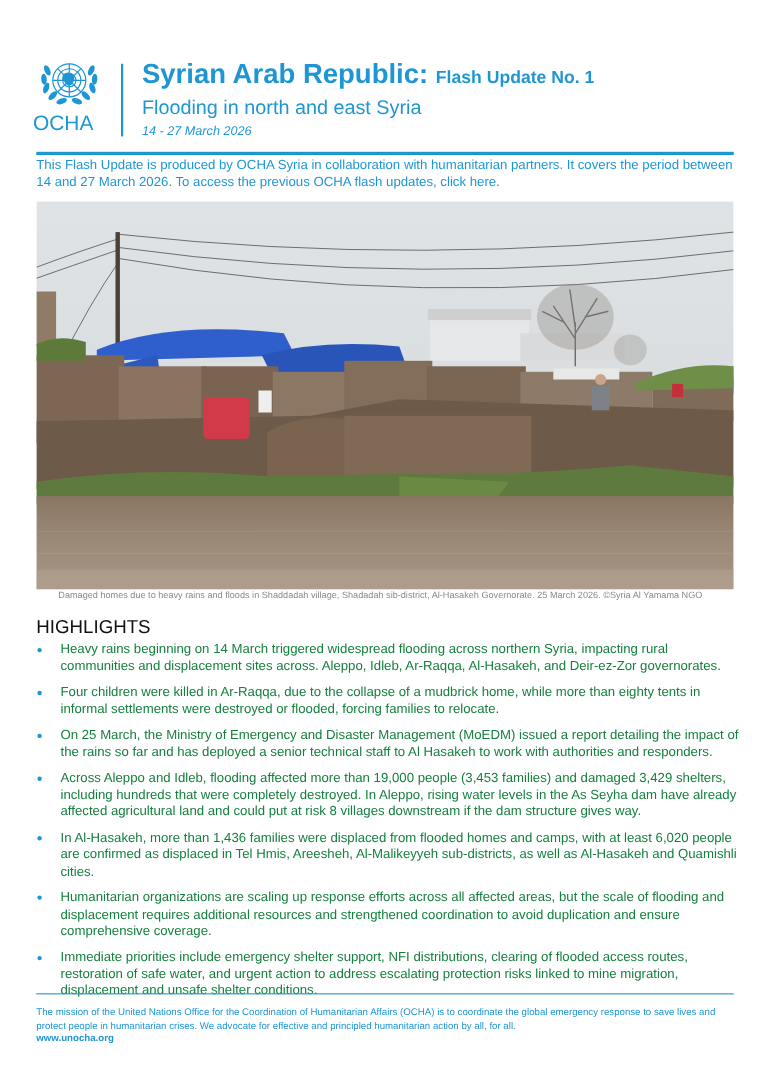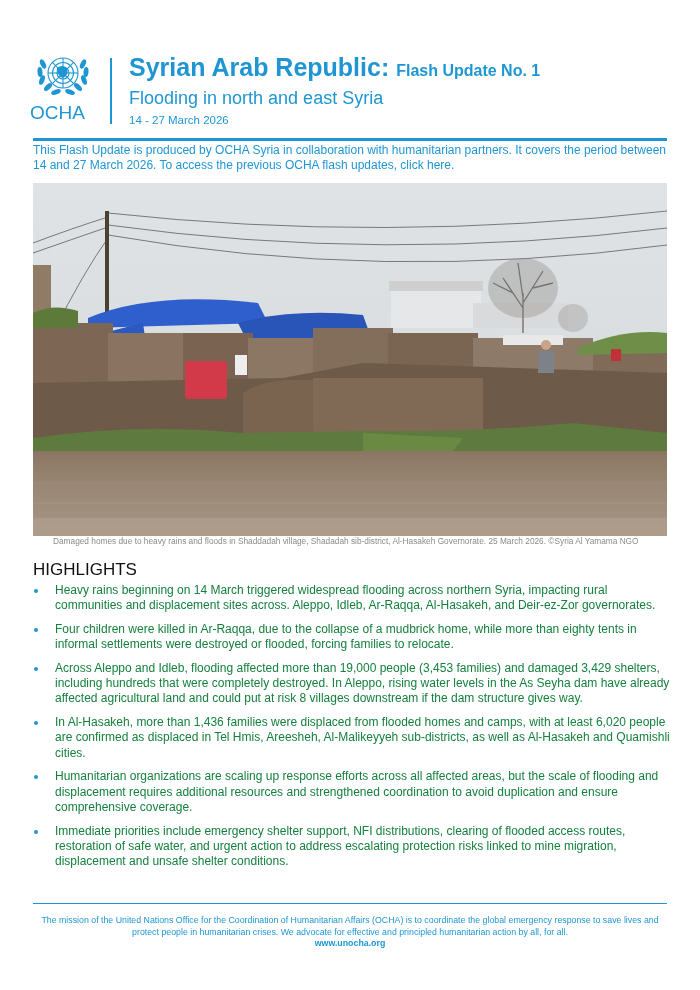--- a/index.html
+++ b/index.html
@@ -10,40 +10,40 @@
   .logo { position: absolute; left: 30px; top: 50px; width: 66px; height: 76px; }
   .logo-emblem { position: absolute; left: 4px; top: 0; width: 58px; height: 50px; }
   .logo-text { position: absolute; left: 0; top: 52px; width: 66px; text-align: left;
     font-size: 19px; color: #1e96d4; letter-spacing: 0px; }
   .header-divider { position: absolute; left: 110px; top: 58px; width: 2px; height: 66px; background: #1e96d4; }
 
   .title { position: absolute; left: 129px; top: 53px; font-size: 25px; color: #1e96d4; white-space: nowrap; }
   .title .main { font-weight: bold; }
   .title .sub { font-weight: bold; font-size: 16px; }
   .subtitle { position: absolute; left: 129px; top: 88px; font-size: 18px; color: #1e96d4; white-space: nowrap; }
-  .date { position: absolute; left: 129px; top: 114px; font-size: 11.5px; color: #1e96d4; text-align: right; }
+  .date { position: absolute; left: 129px; top: 114px; font-size: 11.5px; font-style: italic; color: #1e96d4; text-align: right; }
 
   .top-rule { position: absolute; left: 33px; top: 138px; width: 634px; height: 3px; background: #1e96d4; }
 
   .intro { position: absolute; left: 33px; top: 143px; width: 640px; font-size: 12px; line-height: 15px; color: #1e96d4; }
   .intro .link { color: #1e96d4; text-decoration: none; }
 
   .photo { position: absolute; left: 33px; top: 183px; width: 634px; height: 353px; overflow: hidden; }
   .photo svg { display: block; }
 
   .caption { position: absolute; left: 33px; top: 536px; font-size: 8.3px; color: #8a8a8a; white-space: nowrap; padding-left: 20px; }
 
   .highlights-title { position: absolute; left: 33px; top: 560px; font-size: 17px; font-weight: normal; color: #111; }
 
   .bullets { position: absolute; left: 33px; top: 583px; width: 640px; list-style: none; }
   .bullet { position: relative; padding-left: 22px; font-size: 12px; line-height: 15.2px; color: #15803d; margin-bottom: 8.6px; }
   .bullet-dot { position: absolute; left: 1px; top: 6px; width: 4px; height: 4px; border-radius: 50%; background: #1e96d4; }
 
   .bottom-rule { position: absolute; left: 33px; top: 903px; width: 634px; height: 1px; background: #1e96d4; }
-  .footer { position: absolute; left: 33px; top: 915px; width: 634px; text-align: center; font-size: 8.8px; line-height: 11.6px; color: #1e96d4; }
+  .footer { position: absolute; left: 33px; top: 915px; width: 634px; font-size: 8.8px; line-height: 11.6px; color: #1e96d4; }
   .footer .url { font-weight: bold; }
 </style>
 </head>
 <body>
 
 <div class="header">
   <div class="logo">
     <svg class="logo-emblem" viewBox="0 0 58 50">
       <g fill="none" stroke="#1e96d4" stroke-width="1.1">
         <circle cx="29" cy="23" r="15"></circle>
@@ -162,20 +162,21 @@
   </svg>
 </div>
 
 <div class="caption">Damaged homes due to heavy rains and floods in Shaddadah village, Shadadah sib-district, Al-Hasakeh Governorate. 25 March 2026. ©Syria Al Yamama NGO</div>
 
 <h2 class="highlights-title">HIGHLIGHTS</h2>
 
 <ul class="bullets">
   <li class="bullet"><span class="bullet-dot"></span><span>Heavy rains beginning on 14 March triggered widespread flooding across northern Syria, impacting rural communities and displacement sites across. Aleppo, Idleb, Ar-Raqqa, Al-Hasakeh, and Deir-ez-Zor governorates.</span></li>
   <li class="bullet"><span class="bullet-dot"></span><span>Four children were killed in Ar-Raqqa, due to the collapse of a mudbrick home, while more than eighty tents in informal settlements were destroyed or flooded, forcing families to relocate.</span></li>
+  <li class="bullet"><span class="bullet-dot"></span><span>On 25 March, the Ministry of Emergency and Disaster Management (MoEDM) issued a report detailing the impact of the rains so far and has deployed a senior technical staff to Al Hasakeh to work with authorities and responders.</span></li>
   <li class="bullet"><span class="bullet-dot"></span><span>Across Aleppo and Idleb, flooding affected more than 19,000 people (3,453 families) and damaged 3,429 shelters, including hundreds that were completely destroyed. In Aleppo, rising water levels in the As Seyha dam have already affected agricultural land and could put at risk 8 villages downstream if the dam structure gives way.</span></li>
   <li class="bullet"><span class="bullet-dot"></span><span>In Al-Hasakeh, more than 1,436 families were displaced from flooded homes and camps, with at least 6,020 people are confirmed as displaced in Tel Hmis, Areesheh, Al-Malikeyyeh sub-districts, as well as Al-Hasakeh and Quamishli cities.</span></li>
   <li class="bullet"><span class="bullet-dot"></span><span>Humanitarian organizations are scaling up response efforts across all affected areas, but the scale of flooding and displacement requires additional resources and strengthened coordination to avoid duplication and ensure comprehensive coverage.</span></li>
   <li class="bullet"><span class="bullet-dot"></span><span>Immediate priorities include emergency shelter support, NFI distributions, clearing of flooded access routes, restoration of safe water, and urgent action to address escalating protection risks linked to mine migration, displacement and unsafe shelter conditions.</span></li>
 </ul>
 
 <div class="bottom-rule"></div>
 
 <div class="footer">
   <div>The mission of the United Nations Office for the Coordination of Humanitarian Affairs (OCHA) is to coordinate the global emergency response to save lives and protect people in humanitarian crises. We advocate for effective and principled humanitarian action by all, for all.</div>

